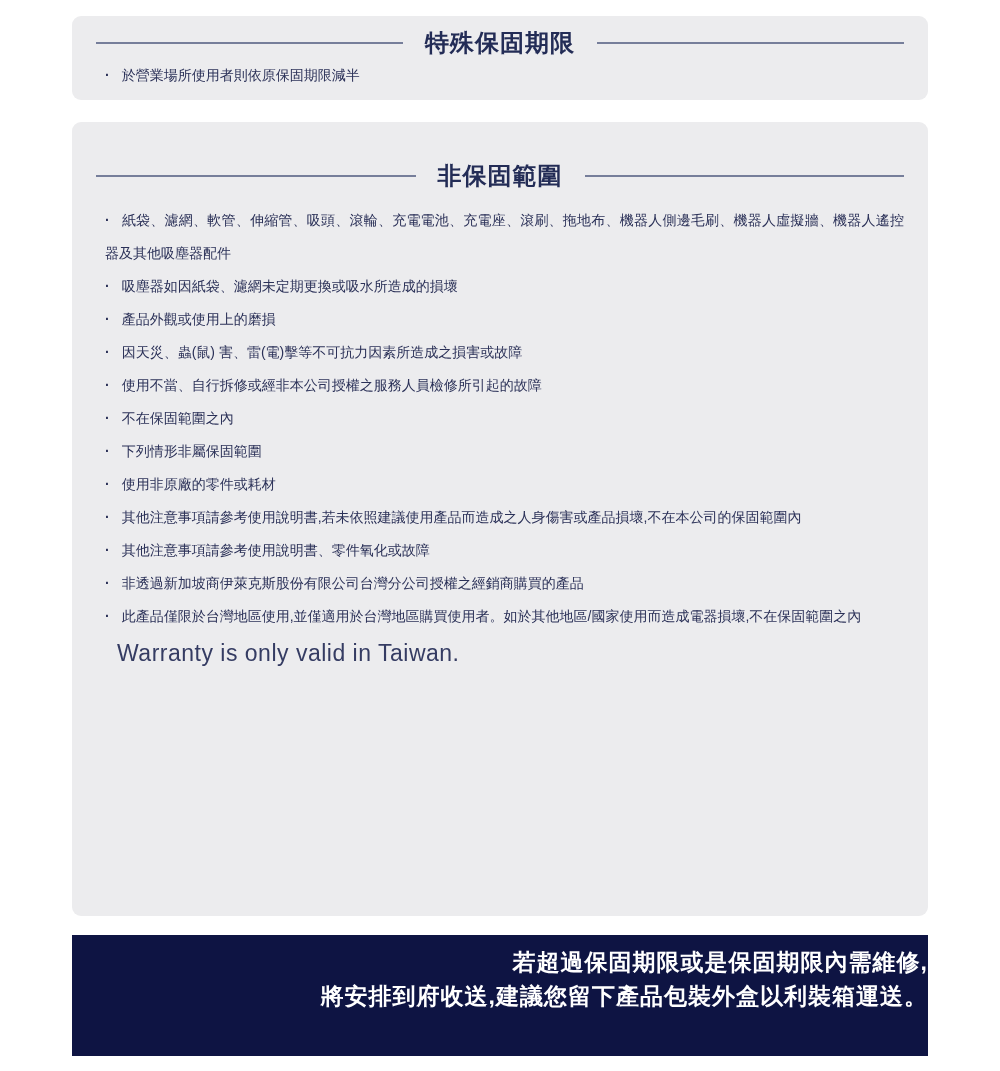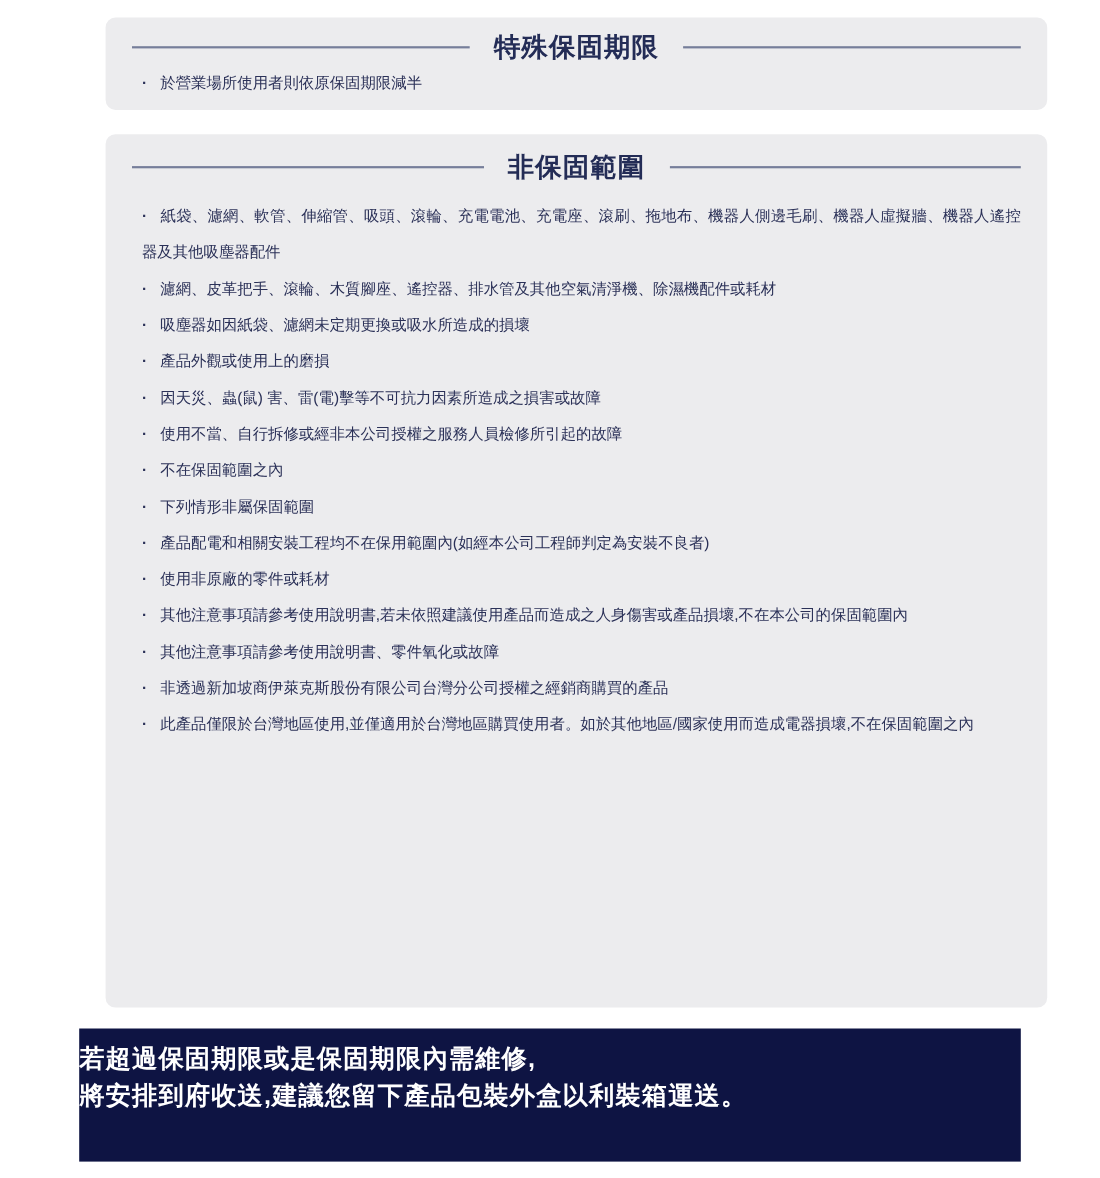--- a/index.html
+++ b/index.html
@@ -8,30 +8,30 @@
     width: 1000px;
     height: 1071px;
     font-family: "Liberation Sans", "DejaVu Sans", sans-serif;
     color: #2b3158;
     position: relative;
   }
   .panel {
     background: #ececee;
     border-radius: 9px;
     width: 856px;
-    margin-left: 96px;
+    margin-left: 72px;
   }
   .panel-special {
     margin-top: 16px;
     padding: 13px 24px 8px 24px;
     height: 84px;
   }
   .panel-nonwarranty {
     margin-top: 22px;
-    padding: 16px 24px 21px 24px;
+    padding: 40px 24px 21px 24px;
     height: 794px;
   }
   .heading-row {
     display: flex;
     align-items: center;
     height: 28px;
   }
   .heading-row .line {
     flex: 1;
     height: 2px;
@@ -76,21 +76,21 @@
     font-weight: normal;
     letter-spacing: 0.5px;
   }
   .footer-banner {
     width: 856px;
     margin-left: 72px;
     margin-top: 19px;
     height: 121px;
     background: #0e1443;
     color: #ffffff;
-    text-align: left;
+    text-align: right;
     padding-top: 10px;
   }
   .footer-banner .fline {
     font-size: 23px;
     font-weight: bold;
     line-height: 34px;
     letter-spacing: 1px;
   }
 </style>
 </head>
@@ -110,34 +110,33 @@
 
 <section class="panel panel-nonwarranty">
   <div class="heading-row">
     <span class="line"></span>
     <span class="title">非保固範圍</span>
     <span class="line"></span>
   </div>
   <ul class="blist">
 
   <li>紙袋、濾網、軟管、伸縮管、吸頭、滾輪、充電電池、充電座、滾刷、拖地布、機器人側邊毛刷、機器人虛擬牆、機器人遙控器及其他吸塵器配件</li>
-      <li>濾網、皮革把手、滾輪、木質腳座、遙控器、排水管及其他空氣清淨機、除濕機配件或耗材</li>
       <li>吸塵器如因紙袋、濾網未定期更換或吸水所造成的損壞</li>
       <li>產品外觀或使用上的磨損</li>
       <li>因天災、蟲(鼠) 害、雷(電)擊等不可抗力因素所造成之損害或故障</li>
       <li>使用不當、自行拆修或經非本公司授權之服務人員檢修所引起的故障</li>
       <li>不在保固範圍之內</li>
       <li>下列情形非屬保固範圍</li>
-      <li>產品配電和相關安裝工程均不在保用範圍內(如經本公司工程師判定為安裝不良者)</li>
       <li>使用非原廠的零件或耗材</li>
       <li>其他注意事項請參考使用說明書,若未依照建議使用產品而造成之人身傷害或產品損壞,不在本公司的保固範圍內</li>
       <li>其他注意事項請參考使用說明書、零件氧化或故障</li>
       <li>非透過新加坡商伊萊克斯股份有限公司台灣分公司授權之經銷商購買的產品</li>
       <li>此產品僅限於台灣地區使用,並僅適用於台灣地區購買使用者。如於其他地區/國家使用而造成電器損壞,不在保固範圍之內</li>
     </ul>
+  <p class="note-en">Warranty is only valid in Taiwan.</p>
 </section>
 
 <footer class="footer-banner">
   <div>
 
   <div class="fline">若超過保固期限或是保固期限內需維修,</div>
       <div class="fline">將安排到府收送,建議您留下產品包裝外盒以利裝箱運送。</div>
     </div>
 </footer>
 

